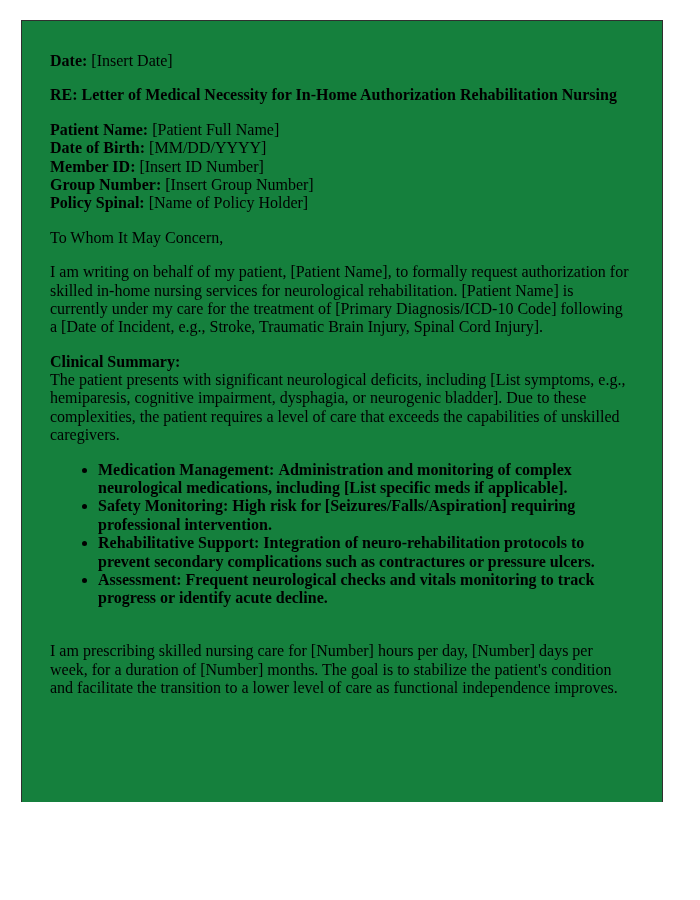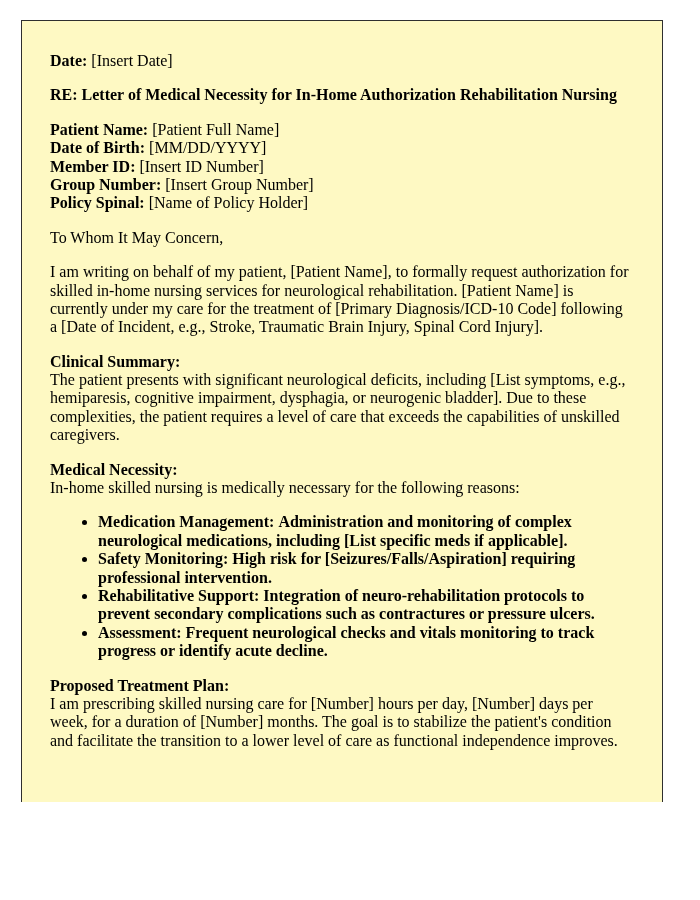--- a/index.html
+++ b/index.html
@@ -20,21 +20,21 @@
     position: absolute;
     left: 21px;
     top: 20px;
     box-sizing: border-box;
     width: 642px;
     height: 782px;
     border: 1px solid #2f2f2f;
     border-bottom: none;
     padding: 15px 30px 0 28px;
     overflow: hidden;
-    background: #fef9c3;
+    background: #15803d;
   }
   p { margin: 16px 0; }
   .bold { font-weight: bold; }
   ul.necessity-list {
     margin: 16px 0;
     padding-left: 48px;
     list-style-type: disc;
     font-weight: bold;
   }
   ul.necessity-list li { margin: 0; }
@@ -50,24 +50,23 @@
   <p class="bold">RE: Letter of Medical Necessity for In-Home Authorization Rehabilitation Nursing</p>
 
   <p><strong>Patient Name: </strong><span>[Patient Full Name]</span><br><strong>Date of Birth: </strong><span>[MM/DD/YYYY]</span><br><strong>Member ID: </strong><span>[Insert ID Number]</span><br><strong>Group Number: </strong><span>[Insert Group Number]</span><br><strong>Policy Spinal: </strong><span>[Name of Policy Holder]</span></p>
 
   <p>To Whom It May Concern,</p>
 
   <p>I am writing on behalf of my patient, [Patient Name], to formally request authorization for skilled in-home nursing services for neurological rehabilitation. [Patient Name] is currently under my care for the treatment of [Primary Diagnosis/ICD-10 Code] following a [Date of Incident, e.g., Stroke, Traumatic Brain Injury, Spinal Cord Injury].</p>
 
   <p><strong>Clinical Summary:</strong><br><span>The patient presents with significant neurological deficits, including [List symptoms, e.g., hemiparesis, cognitive impairment, dysphagia, or neurogenic bladder]. Due to these complexities, the patient requires a level of care that exceeds the capabilities of unskilled caregivers.</span></p>
 
-  <p><strong>Medical Necessity:</strong><br><span>In-home skilled nursing is medically necessary for the following reasons:</span></p>
 
   <ul class="necessity-list">
     <li><strong>Medication Management: </strong><span>Administration and monitoring of complex neurological medications, including [List specific meds if applicable].</span></li>
     <li><strong>Safety Monitoring: </strong><span>High risk for [Seizures/Falls/Aspiration] requiring professional intervention.</span></li>
     <li><strong>Rehabilitative Support: </strong><span>Integration of neuro-rehabilitation protocols to prevent secondary complications such as contractures or pressure ulcers.</span></li>
     <li><strong>Assessment: </strong><span>Frequent neurological checks and vitals monitoring to track progress or identify acute decline.</span></li>
   </ul>
 
-  <p><strong>Proposed Treatment Plan:</strong><br><span>I am prescribing skilled nursing care for [Number] hours per day, [Number] days per week, for a duration of [Number] months. The goal is to stabilize the patient's condition and facilitate the transition to a lower level of care as functional independence improves.</span></p>
+  <p><br><span>I am prescribing skilled nursing care for [Number] hours per day, [Number] days per week, for a duration of [Number] months. The goal is to stabilize the patient's condition and facilitate the transition to a lower level of care as functional independence improves.</span></p>
 
 </div>
 
 </body></html>

